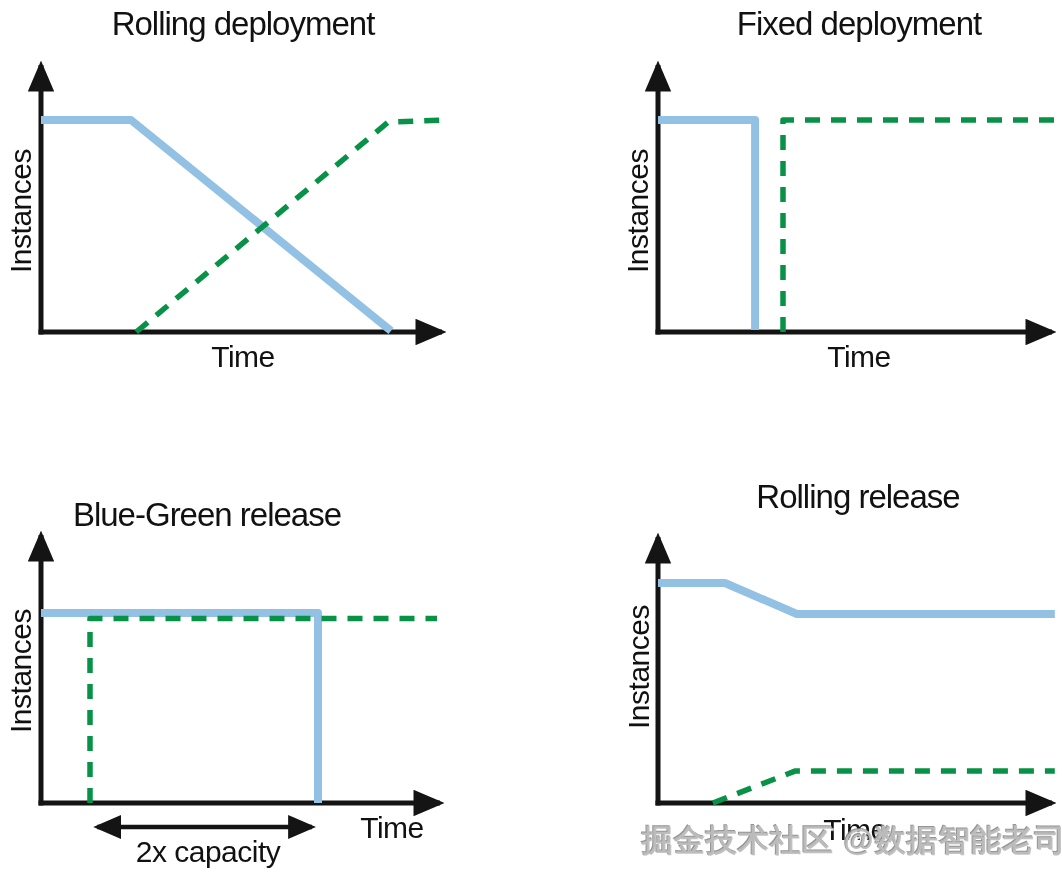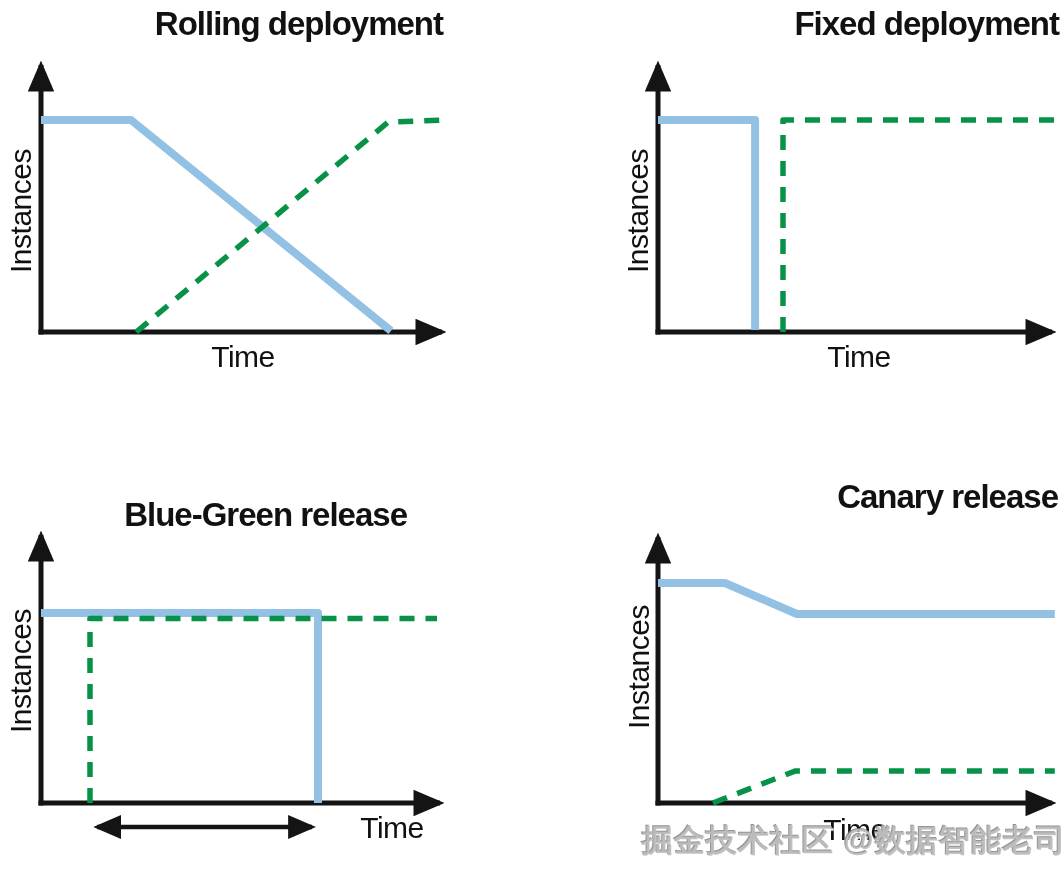--- a/index.html
+++ b/index.html
@@ -6,22 +6,22 @@
   #stage{
     position:relative;width:1062px;height:872px;background:#ffffff;overflow:hidden;
     font-family:"Liberation Sans",sans-serif;color:#111111;
   }
   .chart-svg{position:absolute;display:block;}
   #svg0{left:0;top:0;width:531px;height:400px;}
   #svg1{left:531px;top:0;width:531px;height:400px;}
   #svg2{left:0;top:440px;width:531px;height:432px;}
   #svg3{left:531px;top:440px;width:531px;height:432px;}
   .chart-title{
-    position:absolute;width:400px;text-align:right;
-    font-weight:700;font-size:33px;line-height:42px;letter-spacing:-1px;white-space:nowrap;
+    position:absolute;width:400px;text-align:center;
+    font-weight:400;font-size:33px;line-height:42px;letter-spacing:-1px;white-space:nowrap;
   }
   .ax-label{
     position:absolute;text-align:center;font-size:30px;line-height:36px;
     letter-spacing:-0.5px;white-space:nowrap;
   }
   .y-label{width:160px;transform:rotate(-90deg);}
   #watermark{
     position:absolute;left:642px;top:820px;z-index:5;white-space:nowrap;
     font-size:31px;font-weight:700;letter-spacing:1px;
     color:rgba(190,190,190,0.92);
@@ -75,27 +75,28 @@
       </defs>
       <line x1="658" y1="805.5" x2="658" y2="537" stroke="#141414" stroke-width="5" marker-end="url(#ah3)"></line>
       <line x1="655.5" y1="803" x2="1052" y2="803" stroke="#141414" stroke-width="5" marker-end="url(#ah3)"></line>
       <polyline points="658.0,583.0 724.9,583.0 796.9,614.0 1054.8,614.0" fill="none" stroke="#92C1E4" stroke-width="8" stroke-linejoin="round" stroke-linecap="butt"></polyline>
       <polyline points="712.9,803.0 794.9,771.1 1054.8,771.1" fill="none" stroke="#089247" stroke-width="5.5" stroke-linejoin="round" stroke-linecap="butt" stroke-dasharray="15 11"></polyline>
     </svg>
 
   <div class="chart-title" style="left:43px;top:3px">Rolling deployment</div>
   <div class="chart-title" style="left:7px;top:494px">Blue-Green release</div>
   <div class="chart-title" style="left:659px;top:3px">Fixed deployment</div>
-  <div class="chart-title" style="left:658px;top:476px">Canary release</div>
+  <div class="chart-title" style="left:658px;top:476px">Rolling release</div>
 
   <div class="ax-label y-label" style="left:-59px;top:193px">Instances</div>
   <div class="ax-label y-label" style="left:558px;top:193px">Instances</div>
   <div class="ax-label y-label" style="left:-59px;top:653px">Instances</div>
   <div class="ax-label y-label" style="left:559px;top:649px">Instances</div>
 
   <div class="ax-label" style="left:43px;top:339px;width:400px">Time</div>
   <div class="ax-label" style="left:659px;top:339px;width:400px">Time</div>
   <div class="ax-label" style="left:292px;top:810px;width:200px">Time</div>
   <div class="ax-label" style="left:655px;top:812px;width:400px">Time</div>
 
+  <div class="ax-label" style="left:58px;top:834px;width:300px">2x capacity</div>
 
   <div id="watermark">掘金技术社区 @数据智能老司机</div>
 </div>
 
 </body></html>

